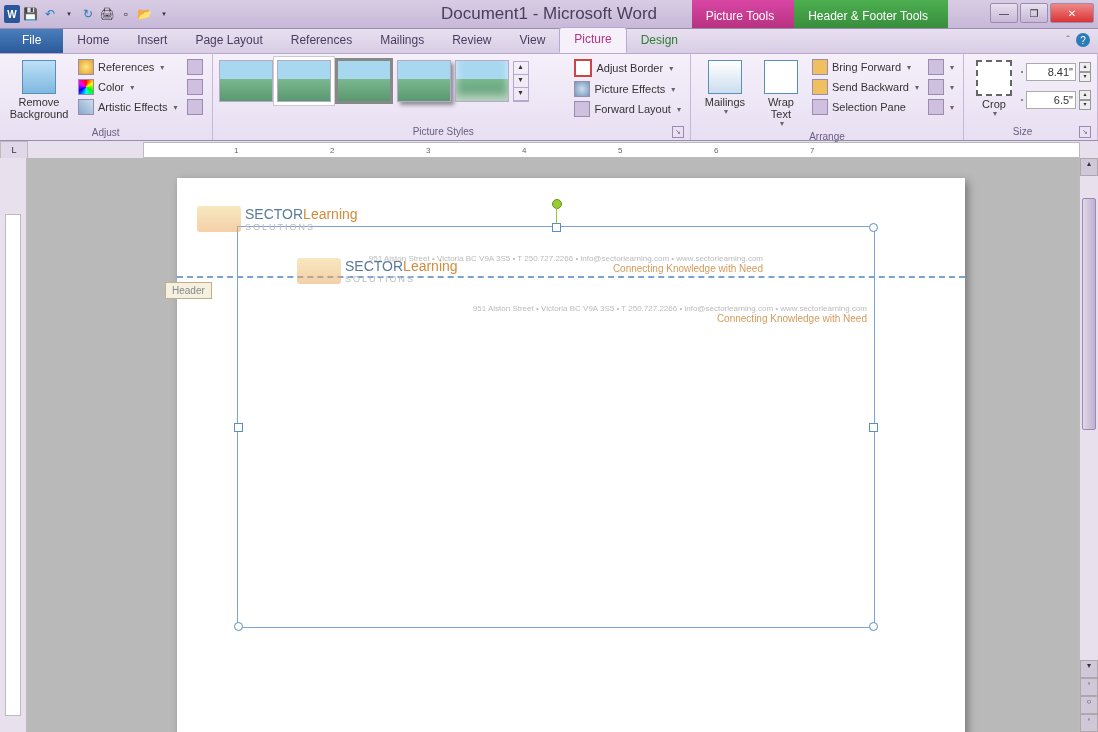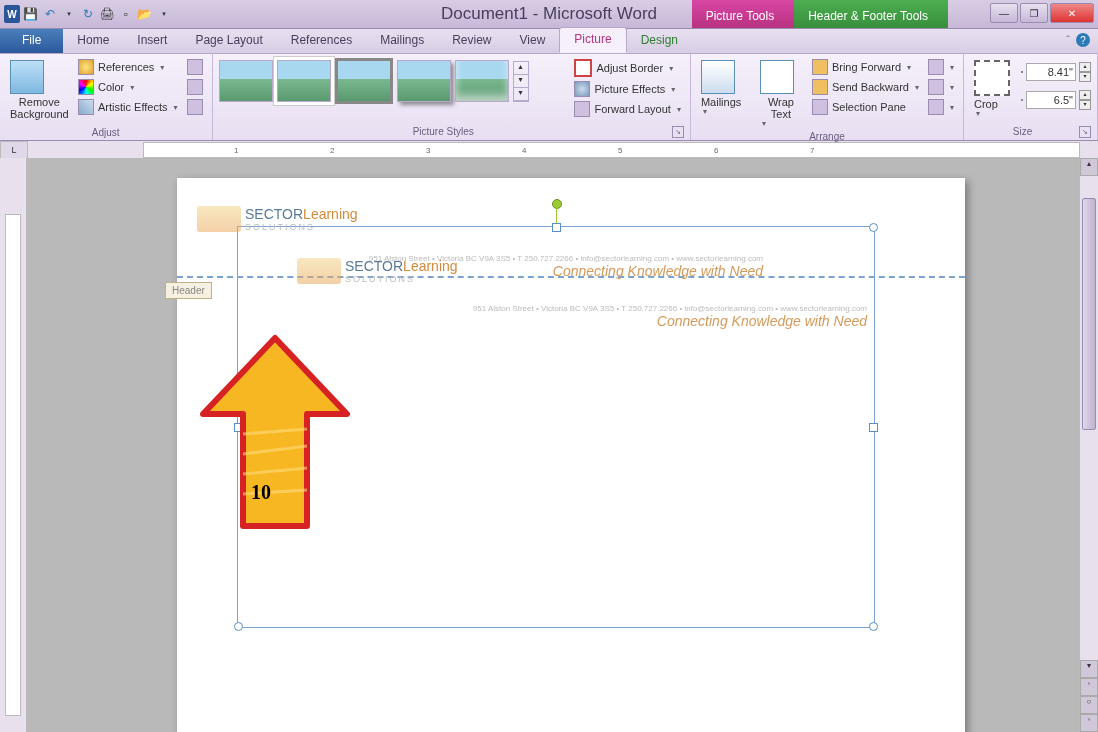--- a/index.html
+++ b/index.html
@@ -22,21 +22,21 @@
 .rtab{padding:4px 14px;font-size:12px;color:#4a3d5e;cursor:pointer;height:16px}
 .rtab.active{background:#f5f0fa;border:1px solid #b8a8cc;border-bottom:1px solid #f5f0fa;border-radius:3px 3px 0 0;color:#b83280}
 .rtab.design{color:#2e7d32}
 .help-area{position:absolute;right:8px;top:4px;display:flex;gap:6px;align-items:center}
 .help-icon{width:14px;height:14px;border-radius:50%;background:#2b7bb9;color:#fff;display:flex;align-items:center;justify-content:center;font-size:10px;cursor:pointer}
 
 .ribbon{height:86px;background:linear-gradient(to bottom,#f5f0fa 0%,#e8dff2 100%);border-bottom:1px solid #9a8cb0;display:flex}
 .rgroup{border-right:1px solid #c7b8d8;padding:4px 6px 0 6px;display:flex;flex-direction:column;justify-content:space-between}
 .rgroup-label{text-align:center;font-size:10px;color:#6b5d80;padding-bottom:2px}
 .dlaunch{float:right;width:10px;height:10px;border:1px solid #9a8cb0;font-size:7px;display:inline-flex;align-items:center;justify-content:center;margin-left:4px;cursor:pointer}
-.big-btn{display:flex;flex-direction:column;align-items:flex-start;padding:2px 4px;cursor:pointer;width:58px}
+.big-btn{display:flex;flex-direction:column;align-items:center;padding:2px 4px;cursor:pointer;width:58px}
 .big-btn .bicon{width:32px;height:32px;background:linear-gradient(to bottom,#bde0f7,#7fb8e0);border:1px solid #5a8fb8;margin-bottom:2px}
 .big-btn span{text-align:center;line-height:1.1}
 .vstack{display:flex;flex-direction:column;gap:2px}
 .hstack{display:flex;gap:3px;align-items:flex-start}
 .small-btn{display:flex;align-items:center;gap:4px;padding:1px 3px;cursor:pointer;white-space:nowrap}
 .small-btn .sicon{width:14px;height:14px;background:#d0c0e0;border:1px solid #9a8cb0;flex:none}
 .dd{font-size:8px;color:#666;margin-left:2px}
 .gallery{display:flex;gap:4px;align-items:center}
 .thumb{width:52px;height:40px;background:linear-gradient(to bottom,#a8d8f0 45%,#7ab890 45%,#5a9870 100%);border:1px solid #b8a8cc;cursor:pointer}
 .gal-more{width:14px;display:flex;flex-direction:column;border:1px solid #b8a8cc}
@@ -66,21 +66,21 @@
 .sel-handle{position:absolute;width:7px;height:7px;background:#fff;border:1px solid #5a8fc4}
 .rot-handle{position:absolute;width:8px;height:8px;border-radius:50%;background:#9acd32;border:1px solid #6b8e23}
 .letterhead{position:absolute;font-size:9px;color:#aaa}
 .letterhead .brand{display:flex;align-items:center;gap:4px}
 .letterhead .logo{width:44px;height:26px;background:linear-gradient(to bottom,#f0d080,#e8a050);border-radius:3px;opacity:.5}
 .letterhead .btxt{font-size:14px}
 .letterhead .btxt .s1{color:#5b7a99}
 .letterhead .btxt .s2{color:#d48a3a}
 .letterhead .sol{font-size:9px;letter-spacing:2px;color:#bbb}
 .letterhead .info{font-size:8px;color:#bbb}
-.letterhead .tag{font-size:14px;color:#d49a5a;font-style:italic}
+.letterhead .tag{font-size:10px;color:#d49a5a;}
 
 .arrow{position:absolute;left:18px;top:156px}
 .arrow svg{display:block}
 .arrow-num{position:absolute;left:56px;top:148px;font:bold 20px/1 "Times New Roman",serif;color:#000}
 </style>
 </head>
 <body>
 
 <div class="titlebar">
   <div class="qat">
@@ -333,27 +333,20 @@
           </div>
         </div>
       </div>
       <div class="letterhead" style="left:270px;top:126px;text-align:right;width:420px">
         <div class="info">951 Alston Street • Victoria BC V9A 3S5 • T 250.727.2266 • info@sectorlearning.com • www.sectorlearning.com</div>
         <div class="tag">Connecting Knowledge with Need</div>
       </div>
 
       <div class="sel-box" style="left:538px;top:48px;width:158px;height:400px;border-style:none"></div>
 
-      <div class="arrow">
-        <svg width="160" height="200" viewBox="0 0 160 200">
-          <path d="M80 4 L152 80 L112 80 L112 192 L48 192 L48 80 L8 80 Z" fill="#f7b723" stroke="#d62222" stroke-width="6" stroke-linejoin="round"></path>
-          <path d="M48 100 L112 95 M48 120 L112 112 M48 140 L112 134 M48 160 L112 156" stroke="rgba(255,220,120,.6)" stroke-width="3"></path>
-        </svg>
-        <div class="arrow-num">10</div>
-      </div>
     </div>
   </div>
   <div class="scrollbar-v">
     <div class="sb-btn">▴</div>
     <div class="sb-thumb"></div>
     <div class="sb-btn" style="position:absolute;bottom:54px;left:0;right:0">▾</div>
     <div class="sb-btn" style="position:absolute;bottom:36px;left:0;right:0">◦</div>
     <div class="sb-btn" style="position:absolute;bottom:18px;left:0;right:0">○</div>
     <div class="sb-btn" style="position:absolute;bottom:0;left:0;right:0">◦</div>
   </div>

